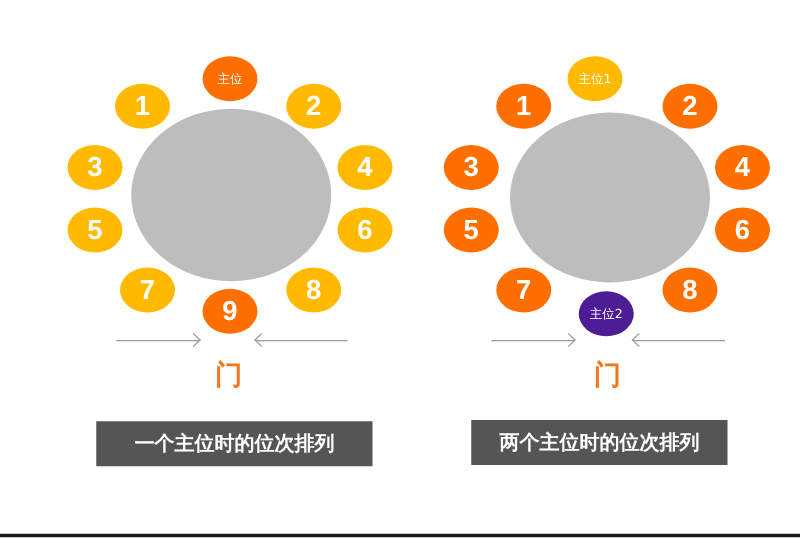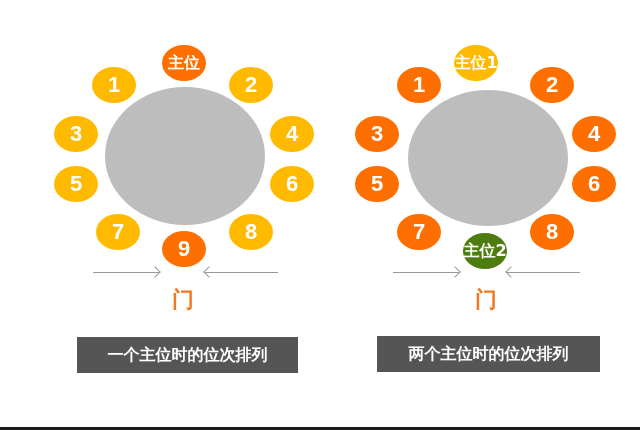--- a/index.html
+++ b/index.html
@@ -1,19 +1,19 @@
 <!DOCTYPE html>
 <html><head>
 <meta charset="utf-8">
 <style>
   html, body { margin:0; padding:0; }
   body { width:640px; height:430px; background:#ffffff; position:relative; overflow:hidden; font-family:"DejaVu Sans", sans-serif; }
   .table { position:absolute; border-radius:50%; background:#bdbdbd; }
   .seat { position:absolute; width:44px; height:36px; border-radius:50%; display:flex; align-items:center; justify-content:center; color:#ffffff; font-weight:bold; font-family:"Liberation Sans", sans-serif; font-size:22px; }
-  .seat.small { font-size:16px; font-weight:bold; font-family:"DejaVu Sans", sans-serif; }
+  .seat.small { font-size:10px; font-weight:normal; font-family:"DejaVu Sans", sans-serif; }
   .arrow { position:absolute; height:1px; background:#999999; }
   .arrow .head { position:absolute; top:-4px; width:7px; height:7px; border-top:1.5px solid #999; border-right:1.5px solid #999; }
   .door { position:absolute; font-size:22px; font-weight:bold; color:#f07820; font-family:"DejaVu Sans", sans-serif; }
   .caption { position:absolute; height:36px; background:#555555; color:#ffffff; font-weight:bold; font-size:16px; display:flex; align-items:center; justify-content:center; font-family:"DejaVu Sans", sans-serif; }
   .bottom-line { position:absolute; left:0; top:427px; width:640px; height:3px; background:#1a1a1a; }
 </style>
 </head>
 <body>
 
 <div>
@@ -45,25 +45,25 @@
   <div id="right-seats">
       <div class="seat small" style="left: 454px; top: 45px; background: rgb(255, 186, 0);">主位1</div>
       <div class="seat" style="left: 397px; top: 67px; background: rgb(255, 111, 0);">1</div>
       <div class="seat" style="left: 530px; top: 67px; background: rgb(255, 111, 0);">2</div>
       <div class="seat" style="left: 355px; top: 116px; background: rgb(255, 111, 0);">3</div>
       <div class="seat" style="left: 572px; top: 116px; background: rgb(255, 111, 0);">4</div>
       <div class="seat" style="left: 355px; top: 166px; background: rgb(255, 111, 0);">5</div>
       <div class="seat" style="left: 572px; top: 166px; background: rgb(255, 111, 0);">6</div>
       <div class="seat" style="left: 397px; top: 214px; background: rgb(255, 111, 0);">7</div>
       <div class="seat" style="left: 530px; top: 214px; background: rgb(255, 111, 0);">8</div>
-      <div class="seat small" style="left: 463px; top: 233px; background: #4d7c0f;">主位2</div>
+      <div class="seat small" style="left: 463px; top: 233px; background: #4c1d95;">主位2</div>
     </div>
   <div class="arrow" style="left:393px;top:272px;width:66px;">
       <span class="head" style="right:0;transform:rotate(45deg);"></span>
     </div>
   <div class="arrow" style="left:507px;top:272px;width:73px;">
       <span class="head" style="left:0;transform:rotate(-135deg);"></span>
     </div>
   <div class="door" style="left:475px;top:285px;">门</div>
-  <div class="caption" style="left:377px;top:336px;width:223px;">两个主位时的位次排列</div>
+  <div class="caption" style="left:377px;top:336px;width:205px;">两个主位时的位次排列</div>
 </div>
 
 <div class="bottom-line"></div>
 
 </body></html>

